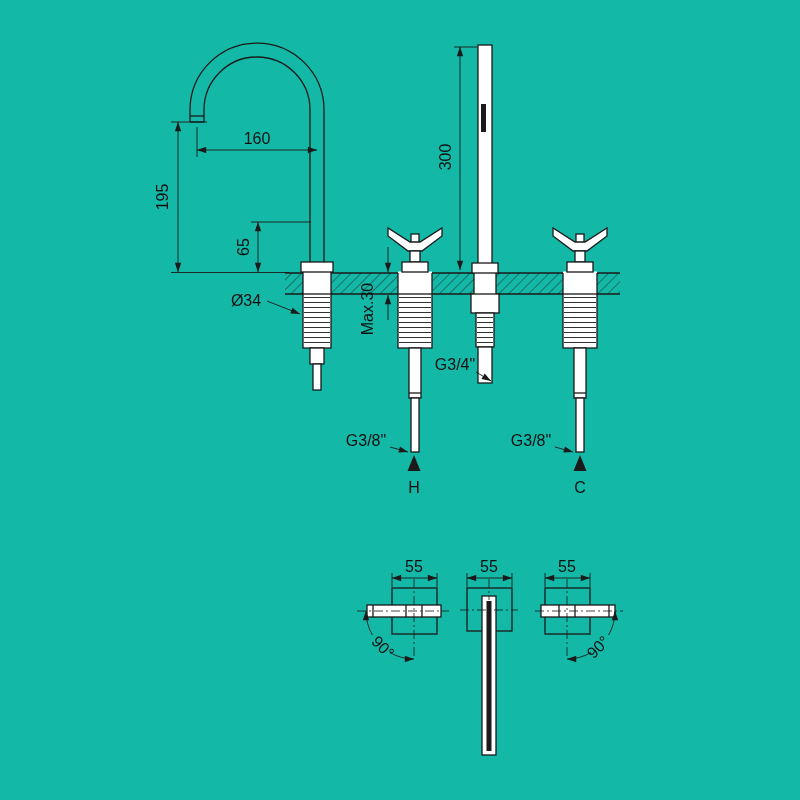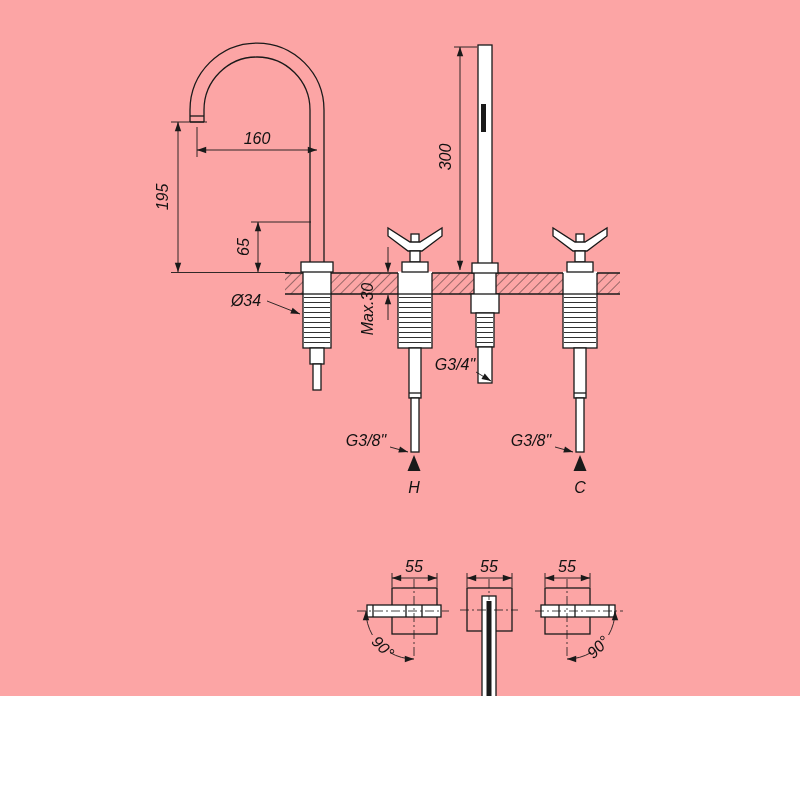--- a/index.html
+++ b/index.html
@@ -1,16 +1,16 @@
 <!DOCTYPE html>
 <html><head>
 <meta charset="utf-8">
 <style>
   html,body{margin:0;padding:0;background:#fff;}
-  .canvas{width:800px;height:696px;background:#fca5a5;position:relative;overflow:hidden;font-style:italic;}
+  .canvas{width:800px;height:800px;background:#14b8a6;position:relative;overflow:hidden;}
   svg text{font-family:"Liberation Sans", sans-serif;font-size:16px;fill:#111;}
   .mid{text-anchor:middle;}
   .obj {fill:none;stroke:#1a1a1a;stroke-width:1.3;}
   .objw{fill:#fff;stroke:#1a1a1a;stroke-width:1.3;}
   .thin{fill:none;stroke:#1a1a1a;stroke-width:0.9;}
   .dash{fill:none;stroke:#1a1a1a;stroke-width:0.8;stroke-dasharray:9 3 2 3;}
   .filld{fill:#1a1a1a;stroke:none;}
 </style>
 </head>
 <body>

